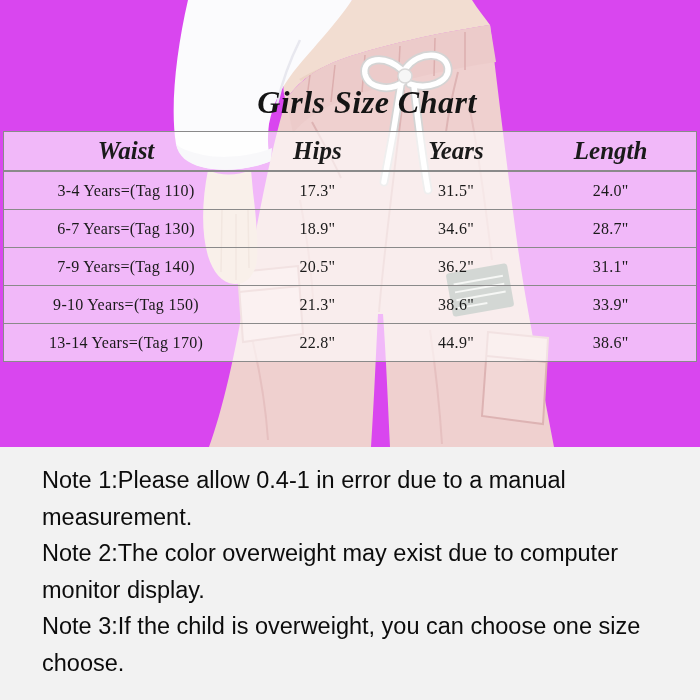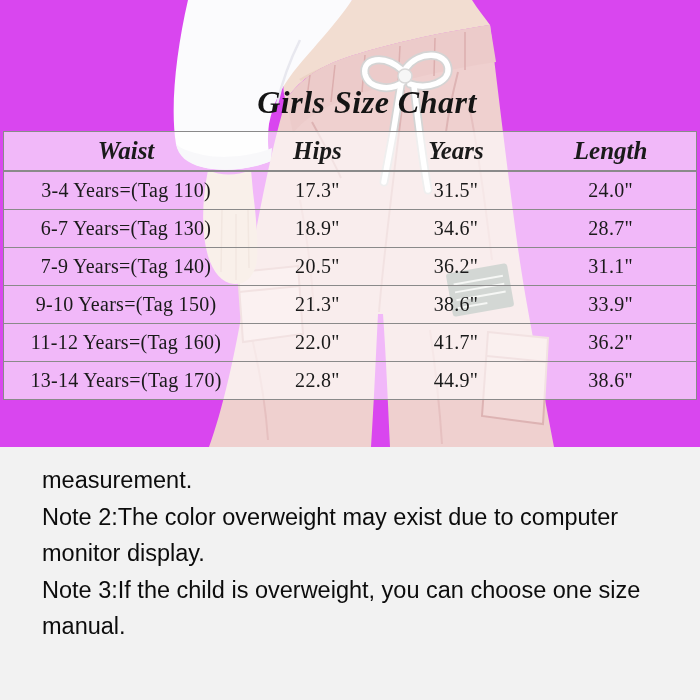--- a/index.html
+++ b/index.html
@@ -23,21 +23,21 @@
   table.size-table th, table.size-table td {
     border-top:1px solid #8a8a8a; border-bottom:1px solid #8a8a8a;
     background:rgba(255,255,255,0.62);
     text-align:center; vertical-align:middle; padding:0;
     color:#1a1a1a;
   }
   table.size-table th {
     height:38px; font-style:italic; font-weight:600; font-size:25px;
     border-bottom:2px solid #8a8a8a;
   }
-  table.size-table td { height:37px; font-size:20px; letter-spacing:0.3px;margin-top:8px; }
+  table.size-table td { height:37px; font-size:16px; letter-spacing:0.3px;margin-top:8px; }
   .notes {
     position:absolute; top:447px; left:0; width:700px; height:253px;
     background:#f2f2f2; box-sizing:border-box;
     padding:15px 20px 0 42px;
     font-family:"Liberation Sans", sans-serif;
     font-size:23.5px; line-height:36.5px; color:#0c0c0c;
   }
   .note-line { white-space:nowrap; }
 </style>
 </head>
@@ -160,35 +160,30 @@
           <td>36.2"</td>
           <td>31.1"</td>
         </tr>
         <tr>
           <td>9-10 Years=(Tag 150)</td>
           <td>21.3"</td>
           <td>38.6"</td>
           <td>33.9"</td>
         </tr>
         <tr>
-          <td>11-12 Years=(Tag 160)</td>
-          <td>22.0"</td>
-          <td>41.7"</td>
-          <td>36.2"</td>
-        </tr>
-        <tr>
           <td>13-14 Years=(Tag 170)</td>
           <td>22.8"</td>
           <td>44.9"</td>
           <td>38.6"</td>
         </tr>
       </tbody>
   </table>
 
   <div class="notes" id="notes">
+      <div class="note-line">Note 1:Please allow 0.4-1 in error due to a manual</div>
       <div class="note-line">measurement.</div>
       <div class="note-line">Note 2:The color overweight may exist due to computer</div>
       <div class="note-line">monitor display.</div>
       <div class="note-line">Note 3:If the child is overweight, you can choose one size</div>
-      <div class="note-line">manual.</div>
+      <div class="note-line">choose.</div>
     </div>
 
 </div>
 
 </body></html>

